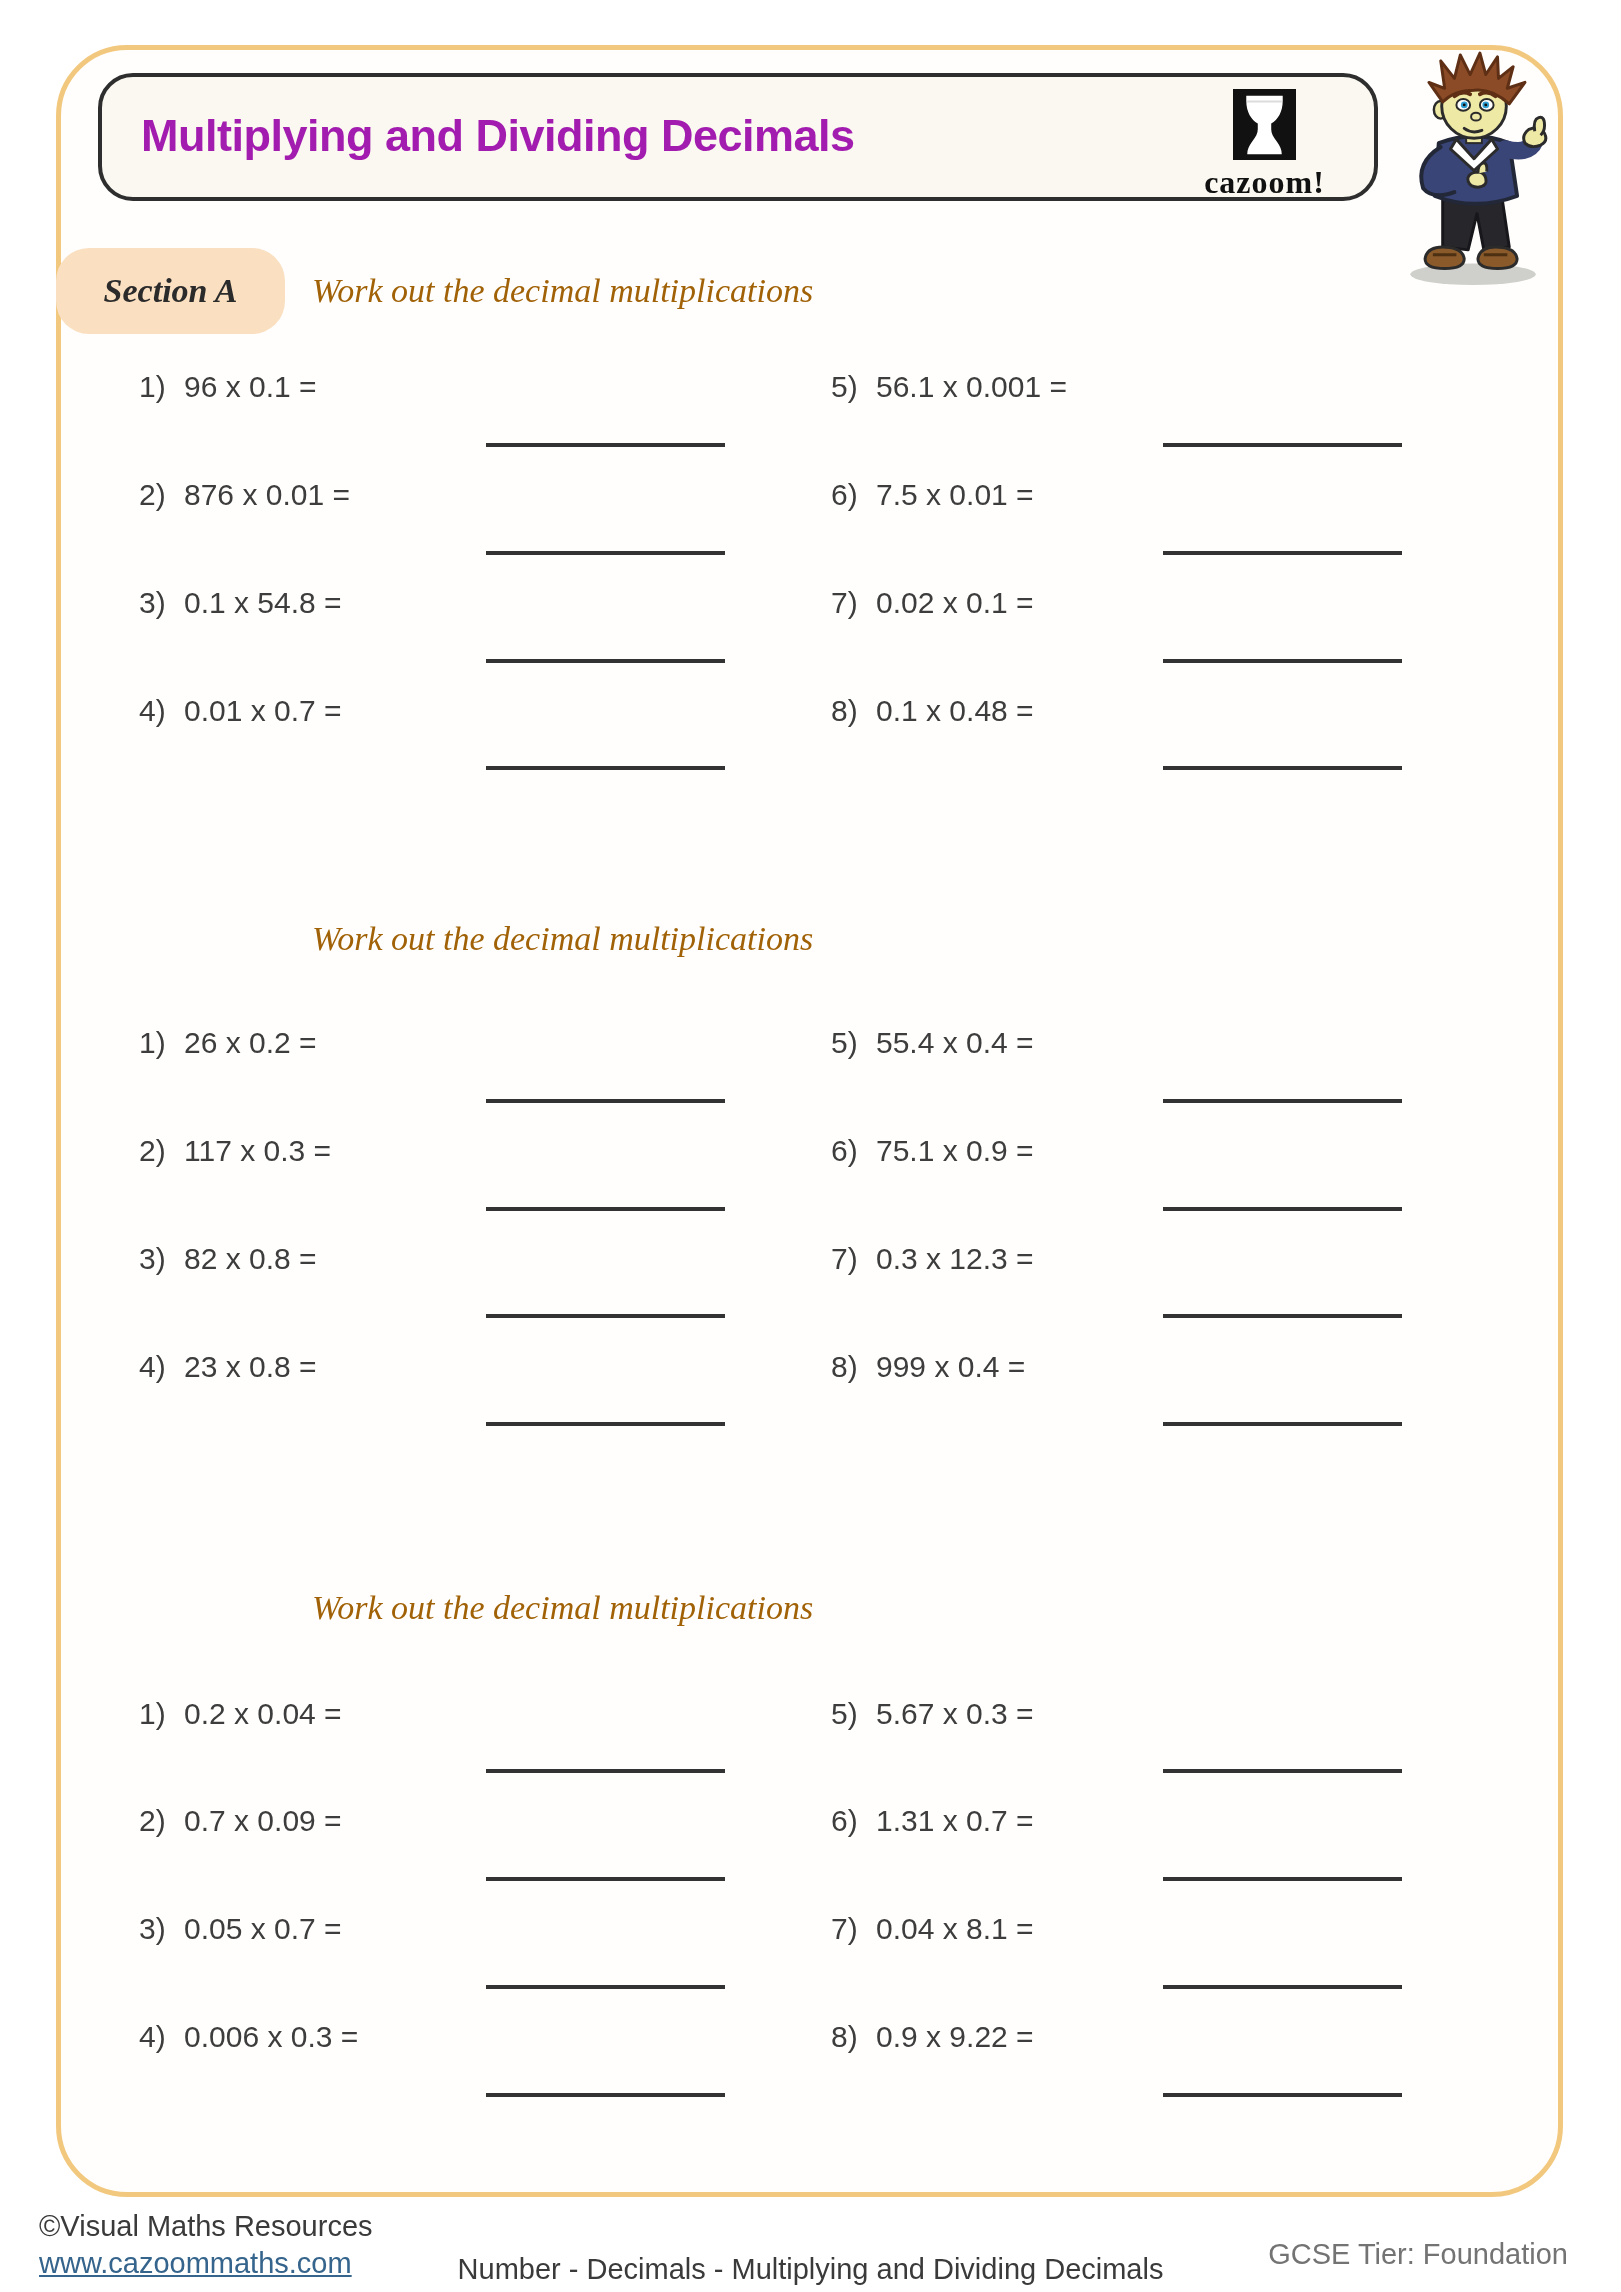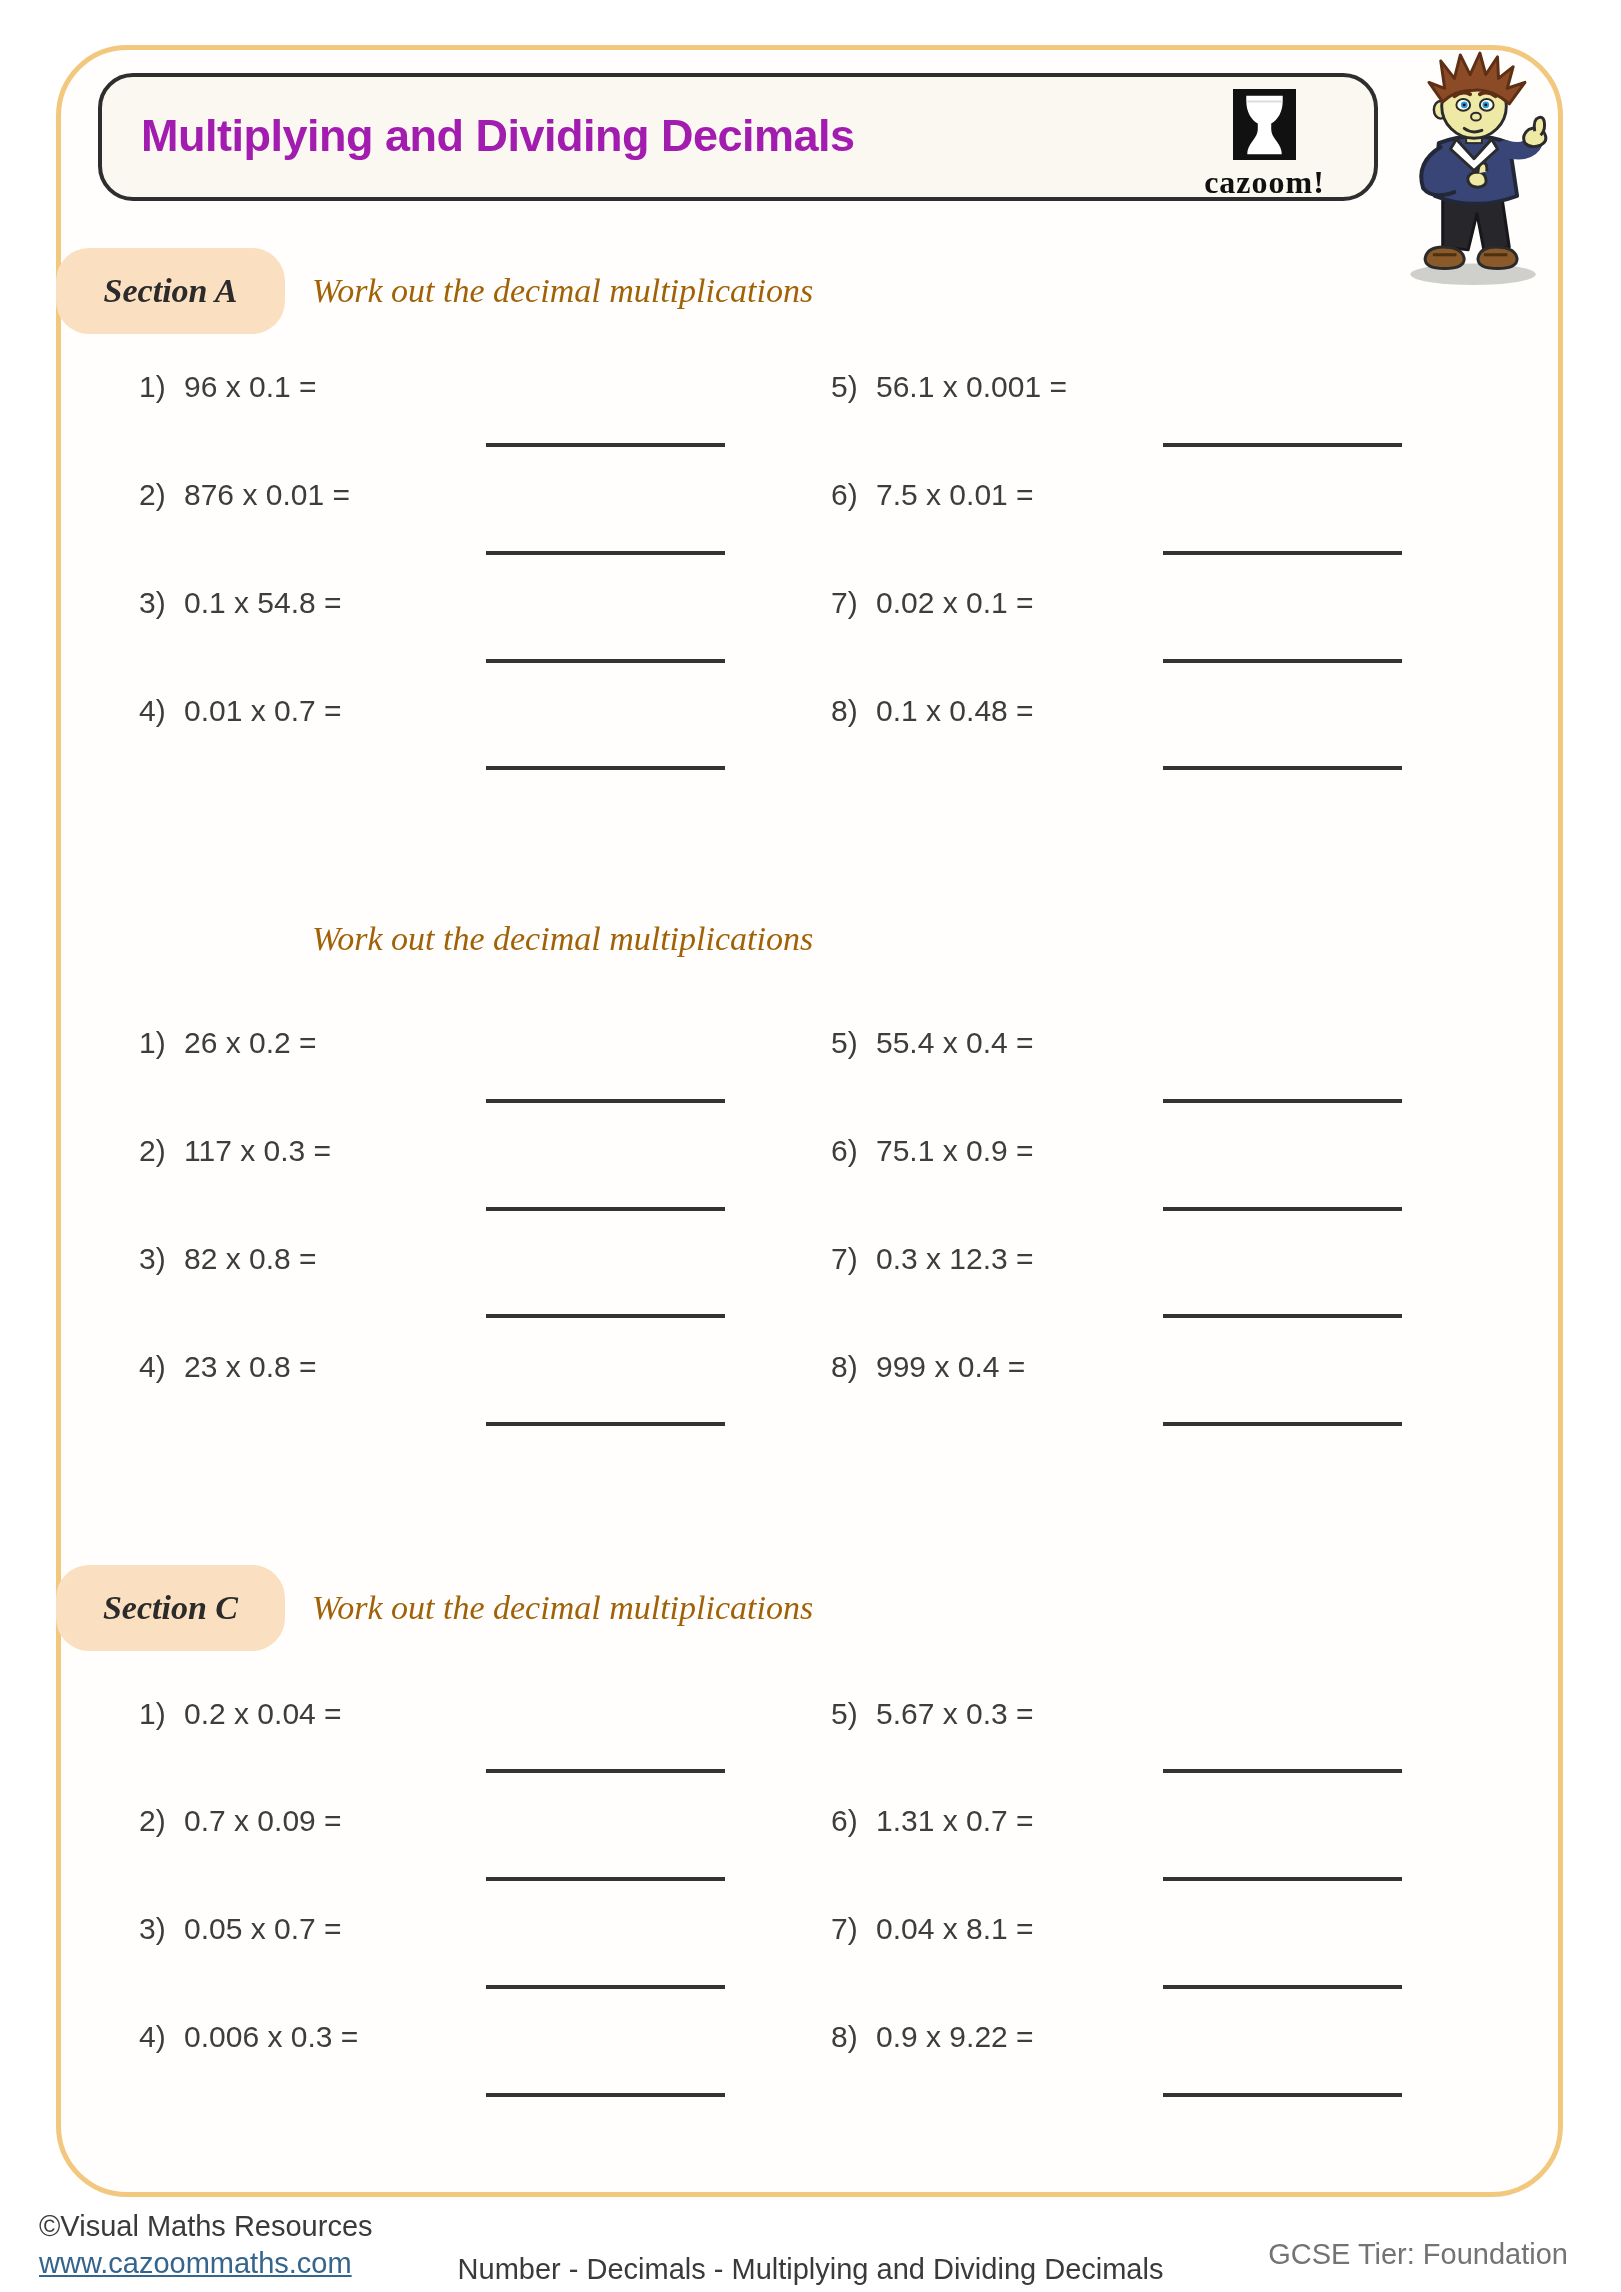--- a/index.html
+++ b/index.html
@@ -189,21 +189,20 @@
       <span class="pnum">7)</span>
       <span>0.3 x 12.3 =</span>
     </div>
   <div class="aline ar" style="top:1314px"></div>
   <div class="prow cr" style="top:1350px">
       <span class="pnum">8)</span>
       <span>999 x 0.4 =</span>
     </div>
   <div class="aline ar" style="top:1422px"></div>
 
-  <div class="section-label" style="top:1565px">Section C</div>
   <div class="section-instr" style="top:1589px">Work out the decimal multiplications</div>
 
   <div class="prow cl" style="top:1697px">
       <span class="pnum">1)</span>
       <span>0.2 x 0.04 =</span>
     </div>
   <div class="aline al" style="top:1769px"></div>
   <div class="prow cl" style="top:1804px">
       <span class="pnum">2)</span>
       <span>0.7 x 0.09 =</span>

